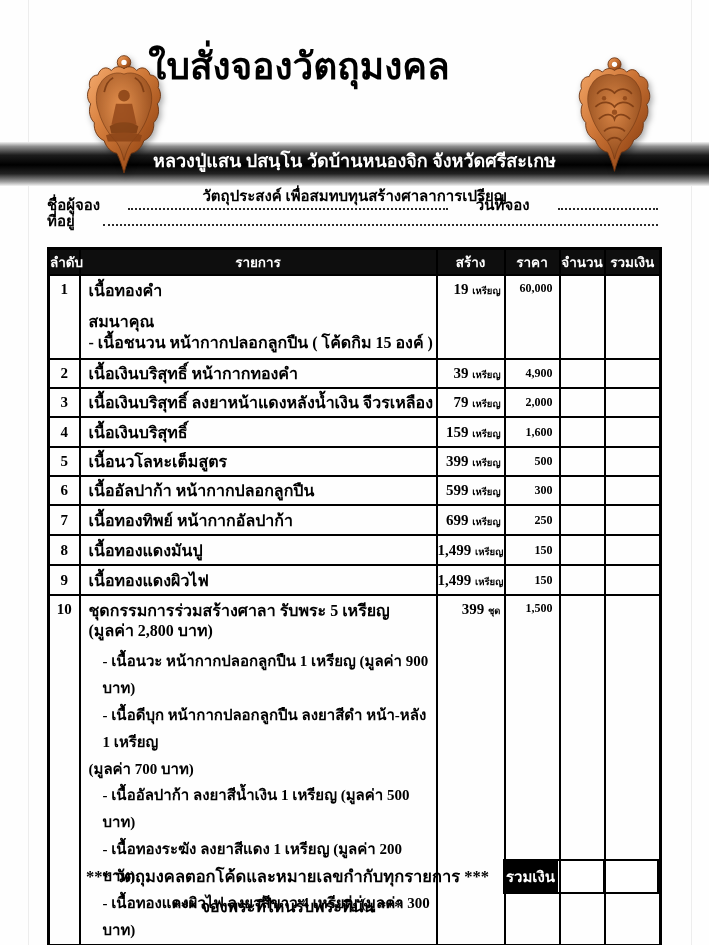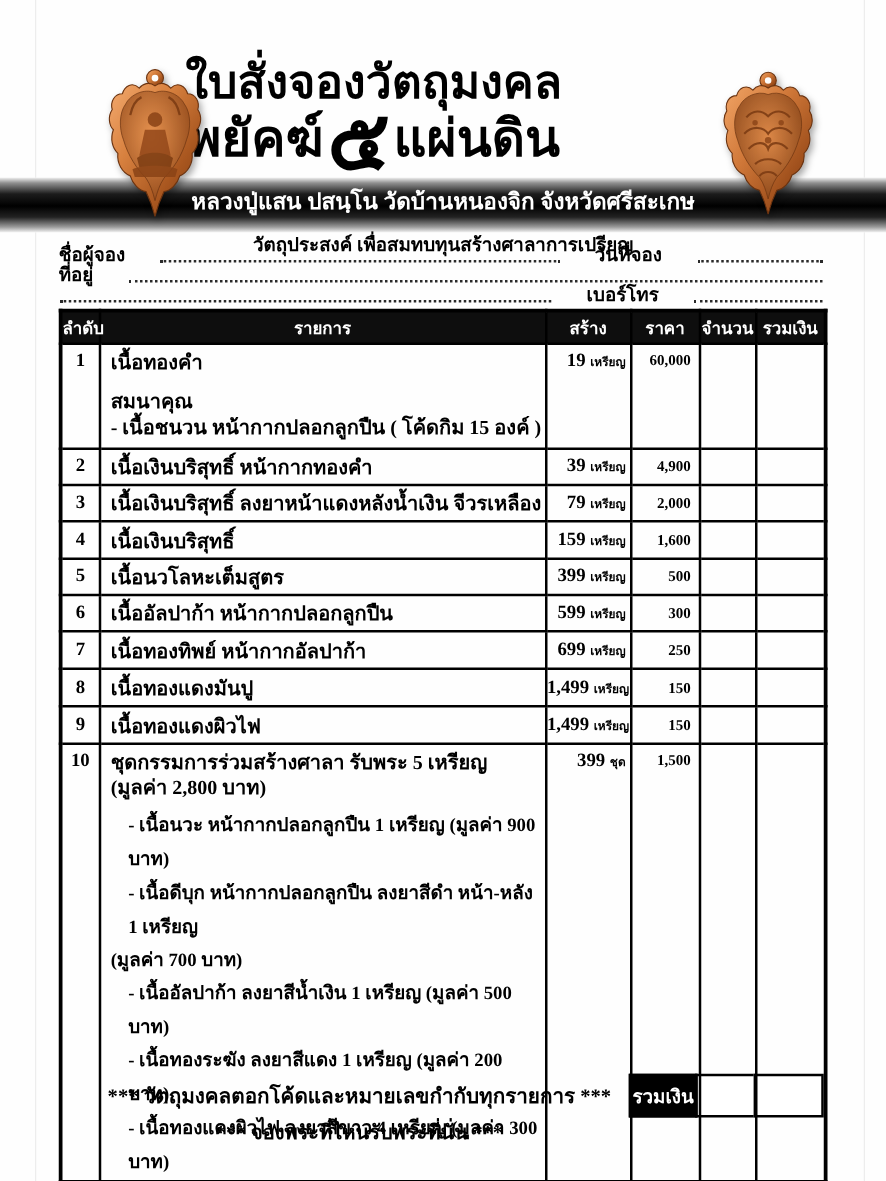--- a/index.html
+++ b/index.html
@@ -91,25 +91,20 @@
 <div id="page">
   <div class="scan-edge left"></div>
   <div class="scan-edge right"></div>
 
   <div class="banner">
     <div class="banner-text">หลวงปู่แสน ปสนฺโน วัดบ้านหนองจิก จังหวัดศรีสะเกษ</div>
   </div>
 
   <div class="title-block">
     <div class="main-title">ใบสั่งจองวัตถุมงคล</div>
-    <div class="subtitle">
-      <span class="s-left">พยัคฆ์</span>
-      <span class="s-num">๕</span>
-      <span class="s-right">แผ่นดิน</span>
-    </div>
   </div>
 
   <div class="purpose">วัตถุประสงค์ เพื่อสมทบทุนสร้างศาลาการเปรียญ</div>
 
   <svg class="amulet left" viewBox="0 0 100 150">
     <defs>
       <linearGradient id="cg1" x1="0" y1="0" x2="1" y2="1">
         <stop offset="0" stop-color="#f4ab70"></stop>
           <stop offset="0.35" stop-color="#d8813f"></stop>
         <stop offset="0.7" stop-color="#a8561f"></stop>
@@ -168,25 +163,20 @@
     <div class="dotline">
       <span class="lbl">ชื่อผู้จอง</span>
       <span class="dots g35"></span>
       <span class="lbl">วันที่จอง</span>
       <span class="dots g11"></span>
     </div>
     <div class="dotline">
       <span class="lbl">ที่อยู่</span>
       <span class="dots g10"></span>
     </div>
-    <div class="dotline">
-      <span class="dots g42"></span>
-      <span class="lbl">เบอร์โทร</span>
-      <span class="dots g11"></span>
-    </div>
   </div>
 
   <table class="order-table">
     <colgroup>
         <col class="c1">
         <col class="c2">
         <col class="c3">
         <col class="c4">
         <col class="c5">
         <col class="c6">

